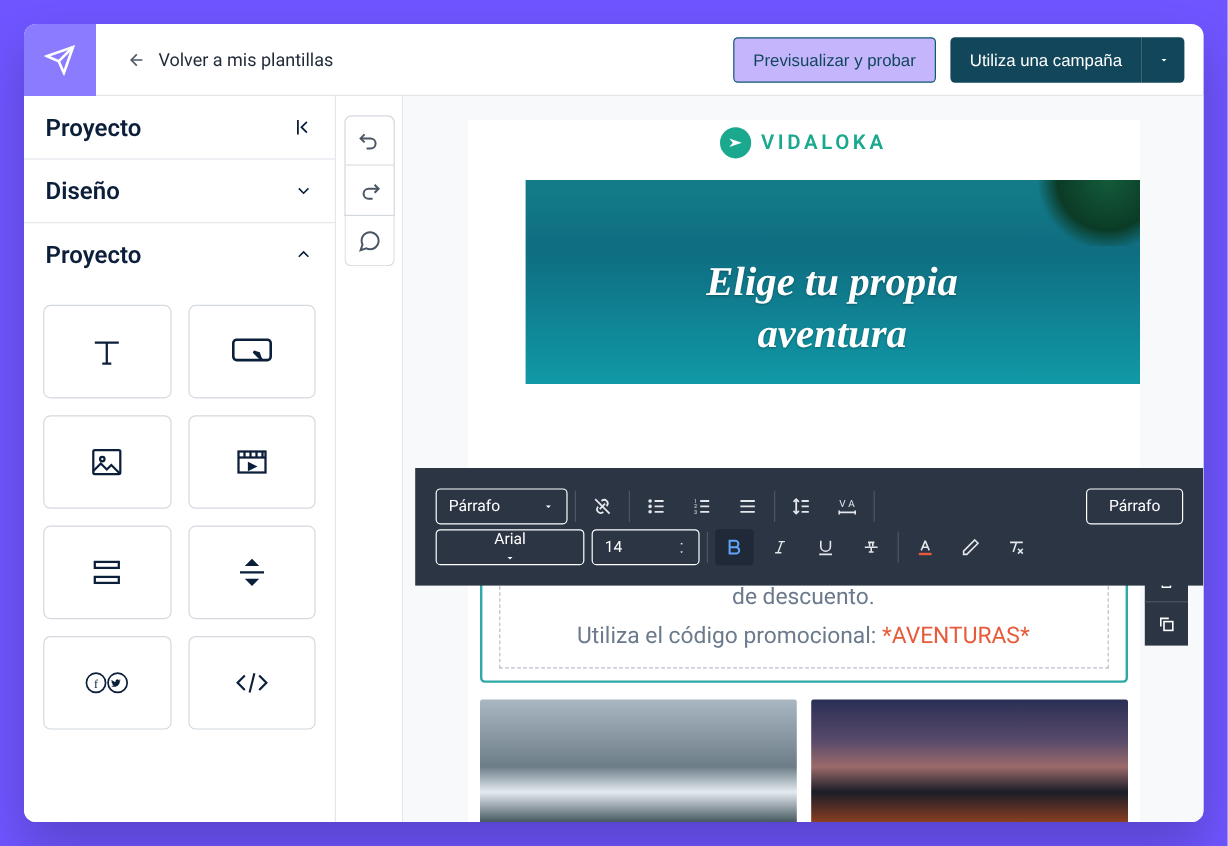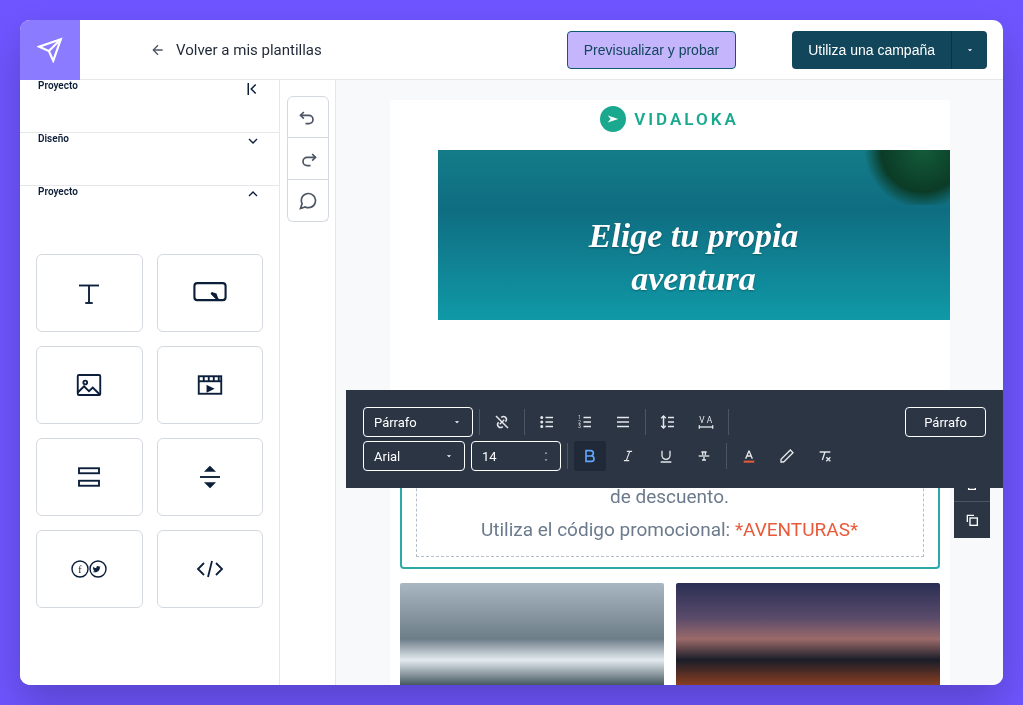--- a/index.html
+++ b/index.html
@@ -21,21 +21,20 @@
     display: flex;
     flex-direction: column;
   }
   .topbar {
     display: flex;
     align-items: center;
     height: 60px;
     border-bottom: 1px solid #e5e7eb;
     padding-right: 16px;
     flex-shrink: 0;
-    gap: 44px;
   }
   .logo-box {
     width: 60px;
     height: 60px;
     background: #8b7cff;
     display: flex;
     align-items: center;
     justify-content: center;
     color: #fff;
   }
@@ -90,25 +89,25 @@
     display: flex;
     flex-direction: column;
     background: #fff;
   }
   .accordion-item {
     border-bottom: 1px solid #e5e7eb;
   }
   .accordion-header {
     height: 52px;
     display: flex;
-    align-items: flex-start;
+    align-items: center;
     justify-content: space-between;
     padding: 0 18px;
     font-weight: 600;
-    font-size: 10px;
+    font-size: 20px;
     color: #0b1e3a;
     cursor: pointer;
   }
   .content-grid {
     padding: 16px;
     display: grid;
     grid-template-columns: 1fr 1fr;
     gap: 14px;
   }
   .tile {
@@ -221,21 +220,21 @@
     border-radius: 4px;
     height: 30px;
     display: flex;
     align-items: center;
     justify-content: space-between;
     padding: 0 10px;
     font-size: 13px;
     cursor: pointer;
   }
   .fb-select.w1 { width: 110px; }
-  .fb-select.wfont { width: 102px; }
+  .fb-select.wfont { width: 124px; flex-direction: column; }
   .fb-select.wsize { width: 90px; }
   .fb-icon {
     width: 32px;
     height: 30px;
     display: flex;
     align-items: center;
     justify-content: center;
     color: #e5e7eb;
     cursor: pointer;
     border-radius: 3px;

